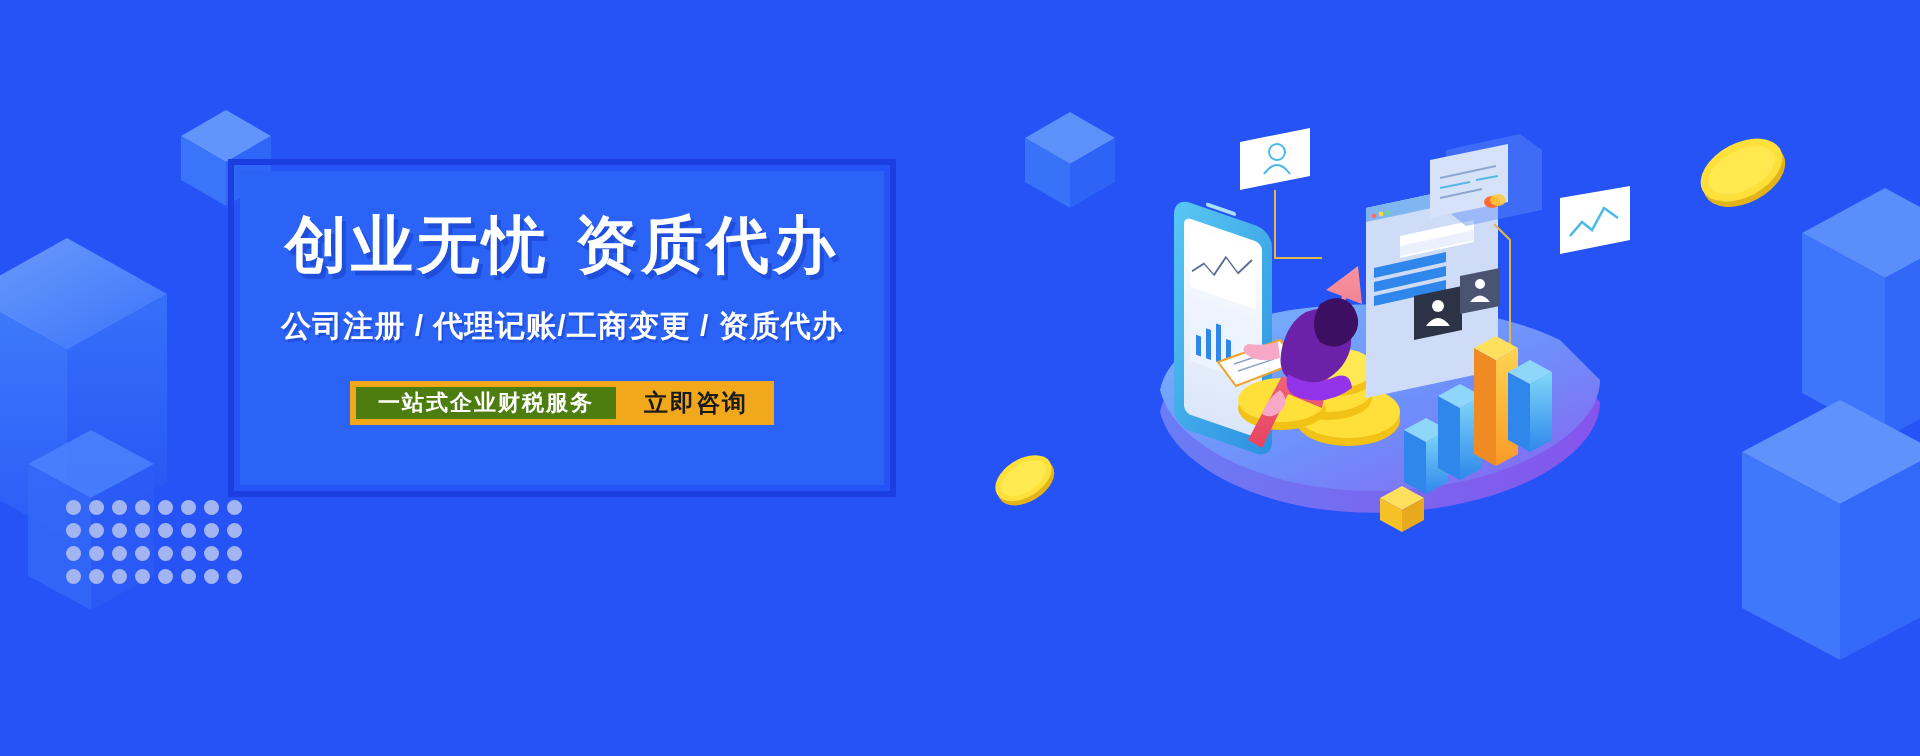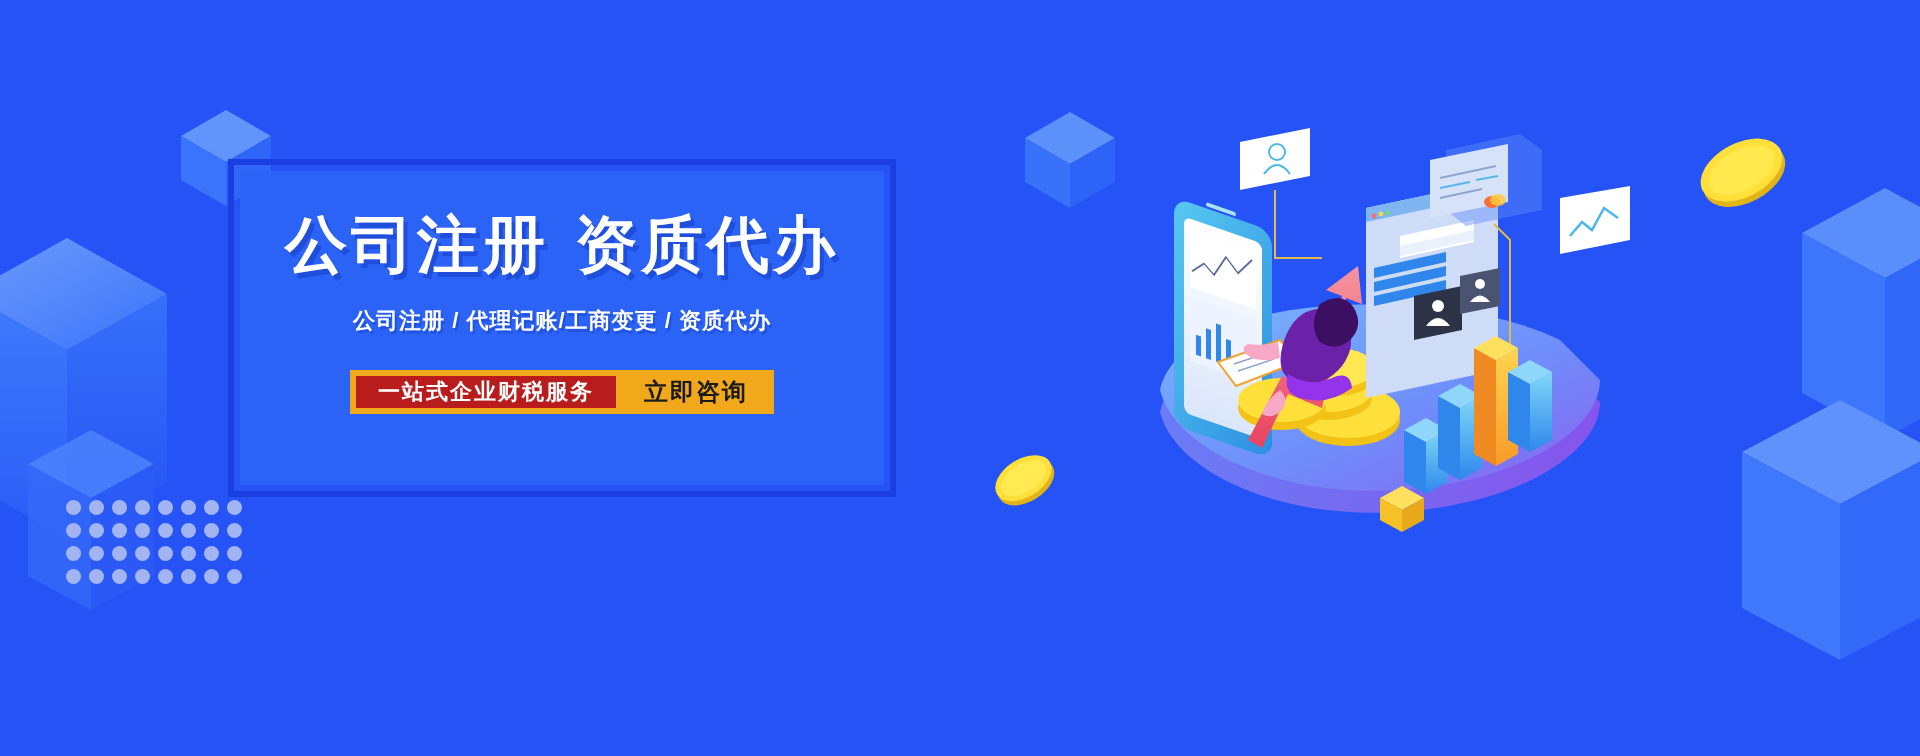--- a/index.html
+++ b/index.html
@@ -86,37 +86,37 @@
     letter-spacing: 4px;
     line-height: 1;
     white-space: nowrap;
     text-shadow: 4px 5px 0 rgba(10,40,170,.35);
   }
   .headline .gap { display: inline-block; width: 26px; }
 
   .subline {
     margin-top: 30px;
     color: #ffffff;
-    font-size: 22px;
+    font-size: 30px;
     font-weight: bold;
     letter-spacing: 1px;
     white-space: nowrap;
     text-shadow: 2px 3px 0 rgba(10,40,170,.30);
   }
 
   .cta {
     margin-top: 34px;
     display: flex;
     align-items: center;
     background: #f2a81b;
     height: 44px;
     padding: 0 0 0 0;
   }
   .cta-tag {
-    background: #b91c1c;
+    background: #4d7c0f;
     color: #ffffff;
     font-size: 22px;
     font-weight: bold;
     letter-spacing: 2px;
     height: 32px;
     margin: 0 0 0 6px;
     padding: 0 22px;
     display: flex;
     align-items: center;
     white-space: nowrap;
@@ -406,21 +406,21 @@
       <polygon points="250,408 272,420 272,442 250,430" fill="#f5c126"></polygon>
       <polygon points="294,408 272,420 272,442 294,430" fill="#e8a91c"></polygon>
     </g>
   </svg>
 
   <div class="text-frame"></div>
   <div class="text-frame-inner"></div>
 
   <div class="content">
     <div class="headline">
-      <span>公司注册</span><span class="gap"></span><span>资质代办</span>
+      <span>创业无忧</span><span class="gap"></span><span>资质代办</span>
     </div>
 
     <div class="subline">公司注册 / 代理记账/工商变更 / 资质代办</div>
 
     <div class="cta">
       <div class="cta-tag">一站式企业财税服务</div>
       <div class="cta-btn">立即咨询</div>
     </div>
   </div>
 

